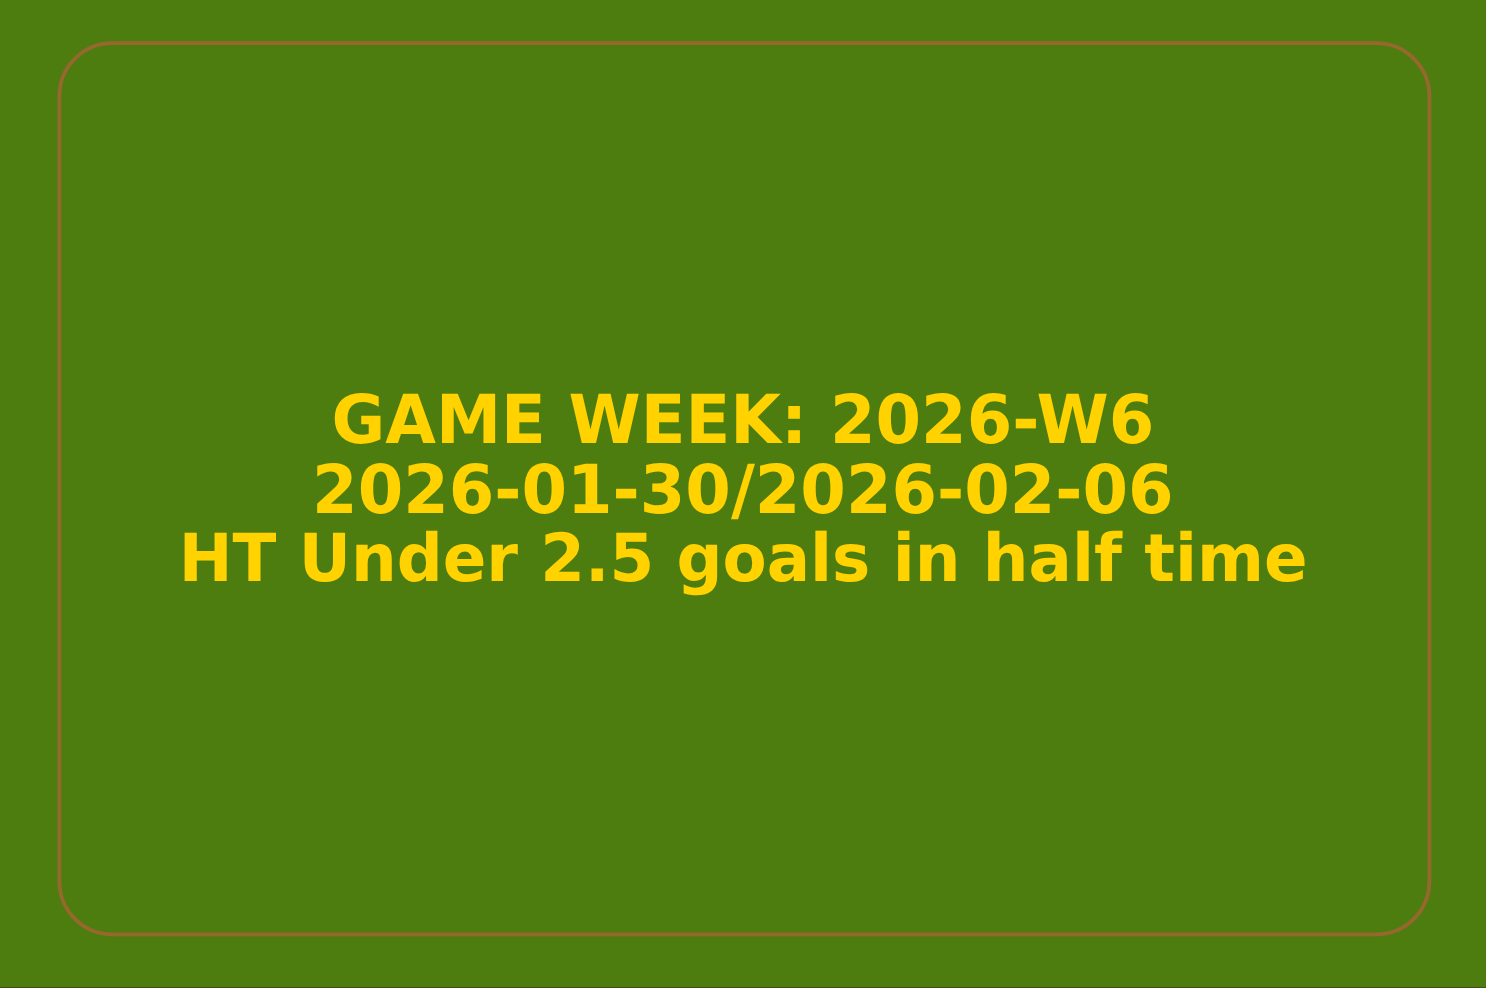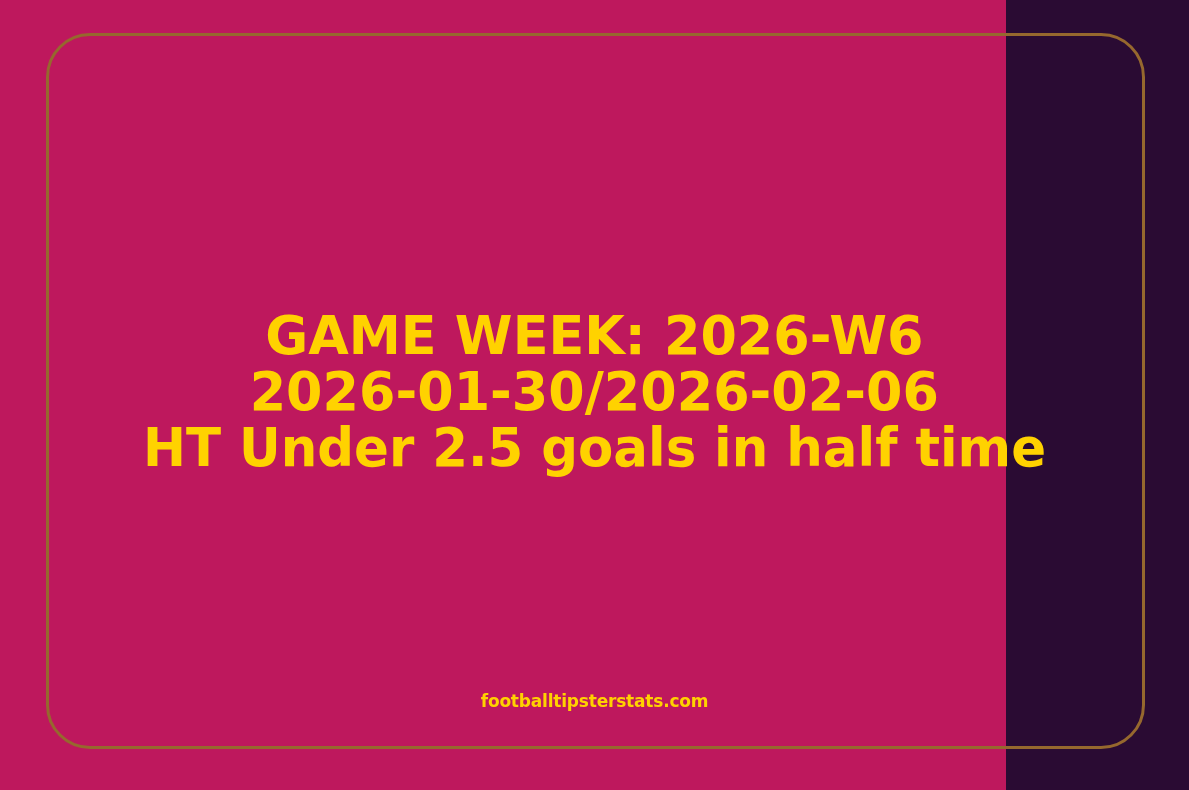--- a/index.html
+++ b/index.html
@@ -9,23 +9,23 @@
   body {
     width: 1189px;
     height: 790px;
     background: #2a0b33;
     font-family: "Liberation Sans", sans-serif;
     overflow: hidden;
   }
 
   .banner {
     position: relative;
-    width: 1006px;
+    width: 1189px;
     height: 790px;
-    background: #be185d;
+    background: #4d7c0f;
     box-sizing: border-box;
   }
 
   
   .frame {
     position: absolute;
     left: 46px;
     top: 33px;
     width: 1099px;
     height: 716px;
@@ -93,17 +93,14 @@
 <div class="banner">
 
   <div class="frame"></div>
 
   <div class="headline">
     <div class="headline-line line-1">GAME WEEK: 2026-W6</div>
     <div class="headline-line line-2">2026-01-30/2026-02-06</div>
     <div class="headline-line line-3">HT Under 2.5 goals in half time</div>
   </div>
 
-  <div class="footer">
-    <span class="footer-url">footballtipsterstats.com</span>
-  </div>
 
 </div>
 
 </body></html>

